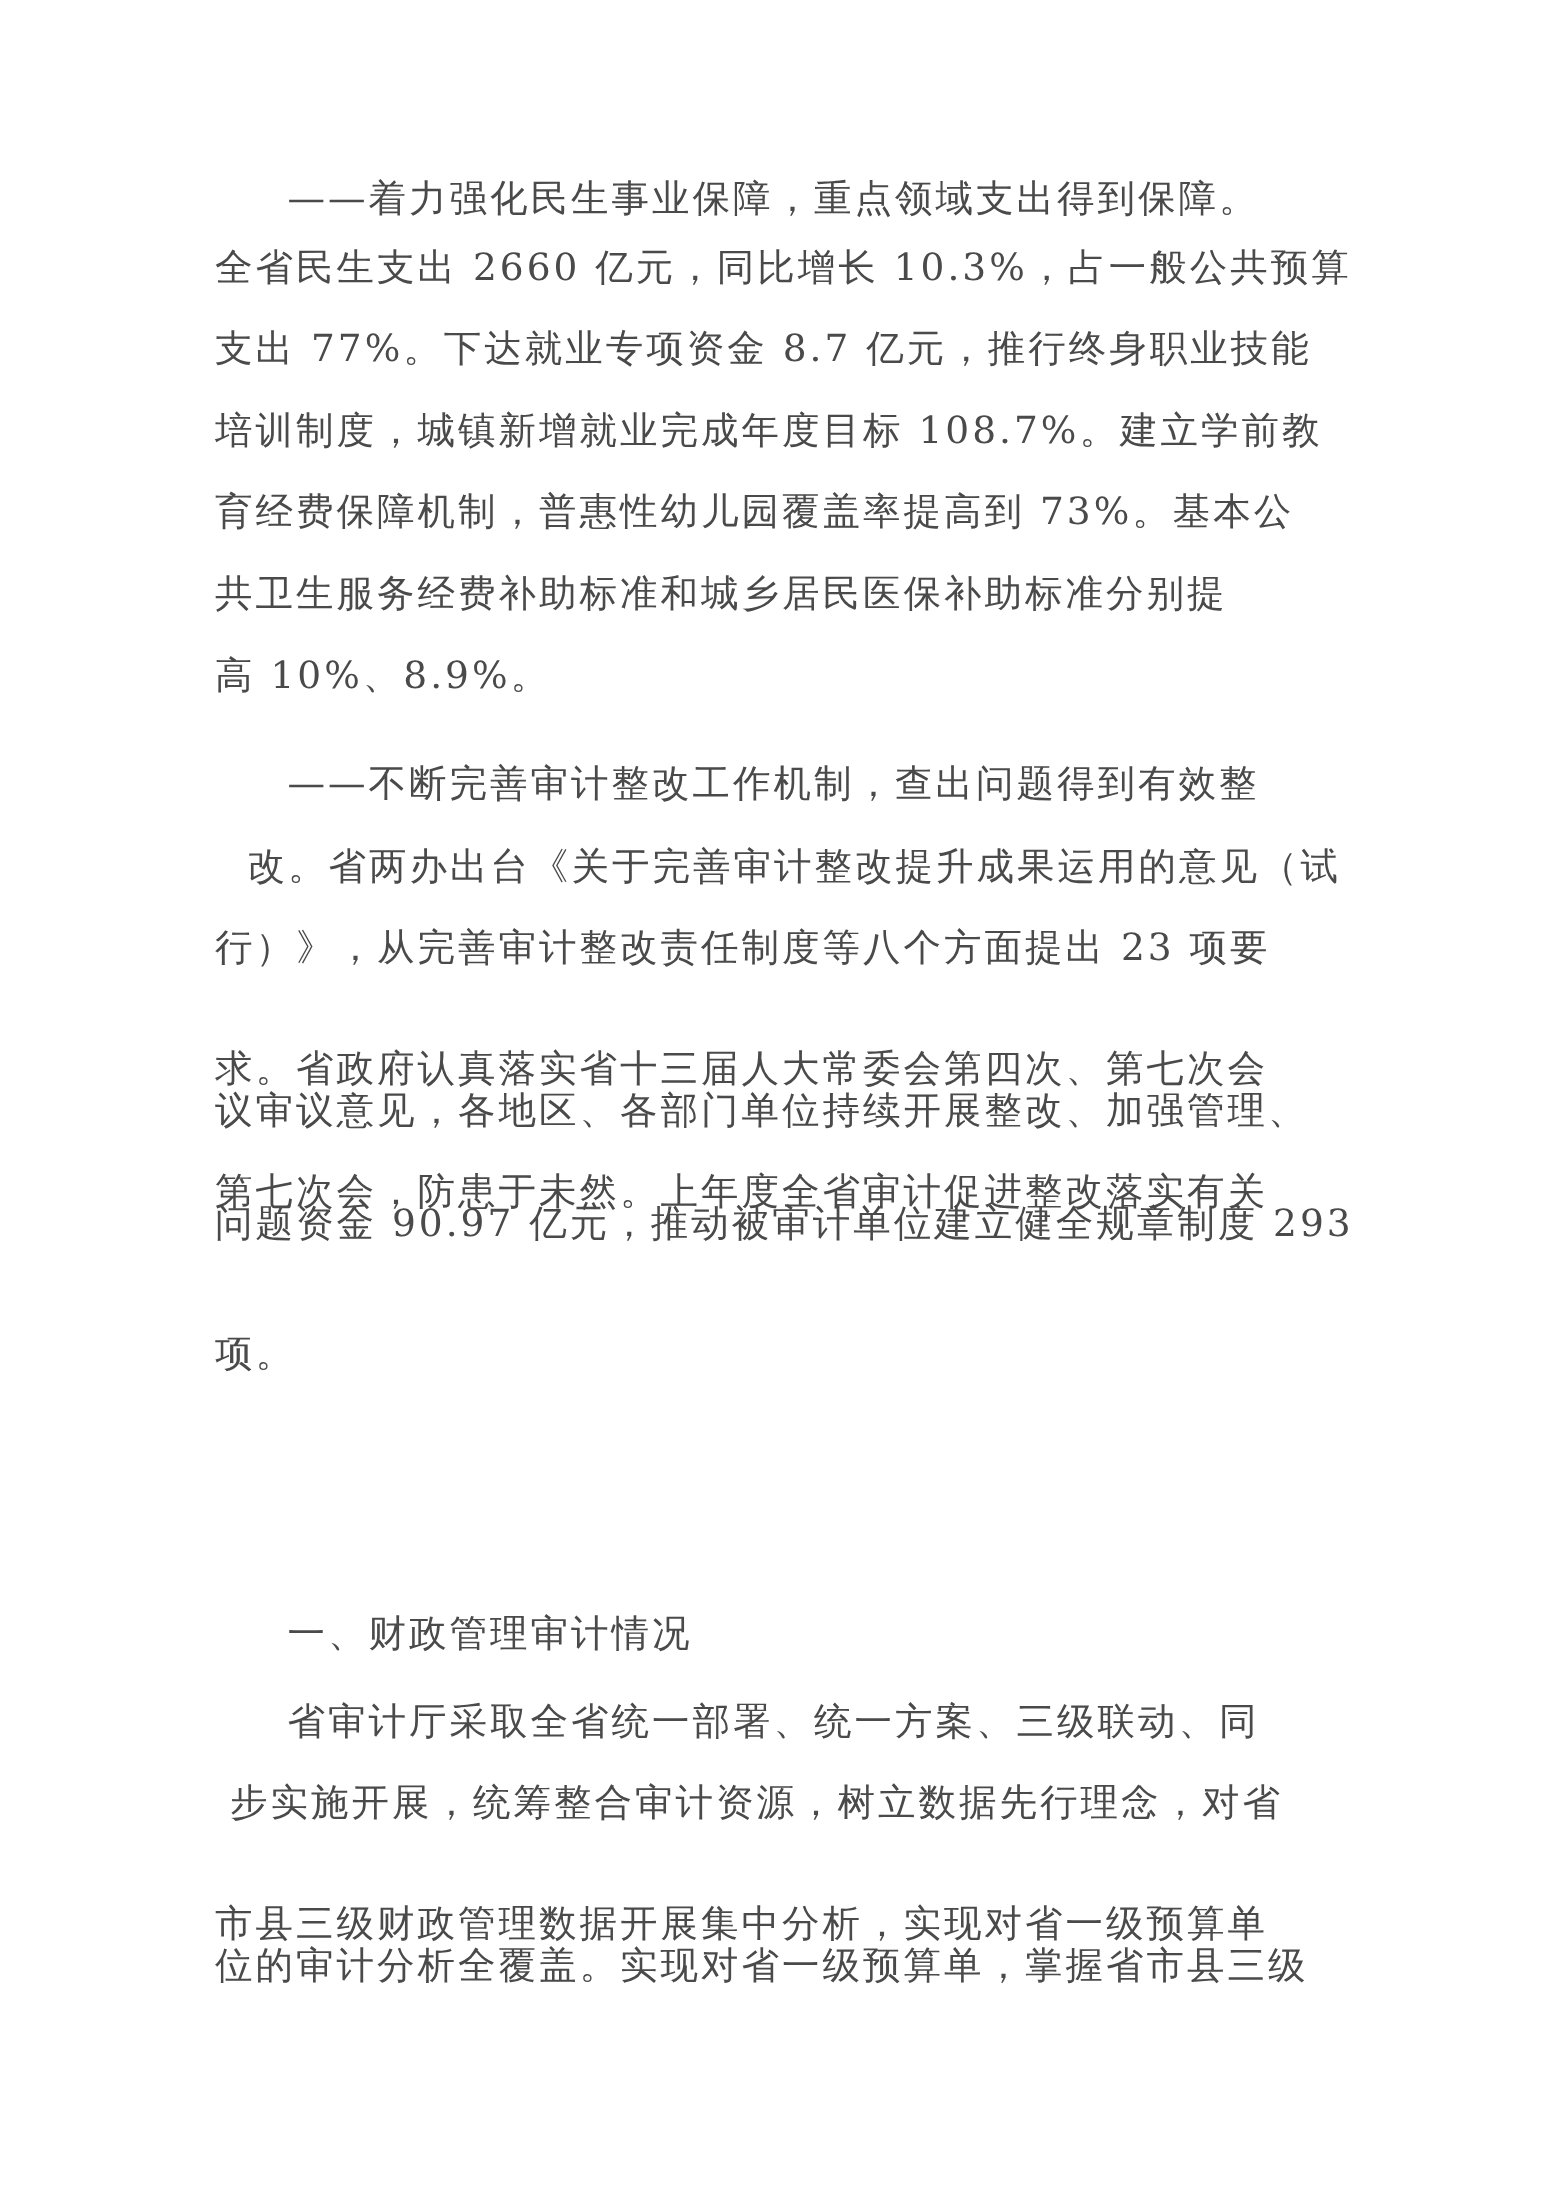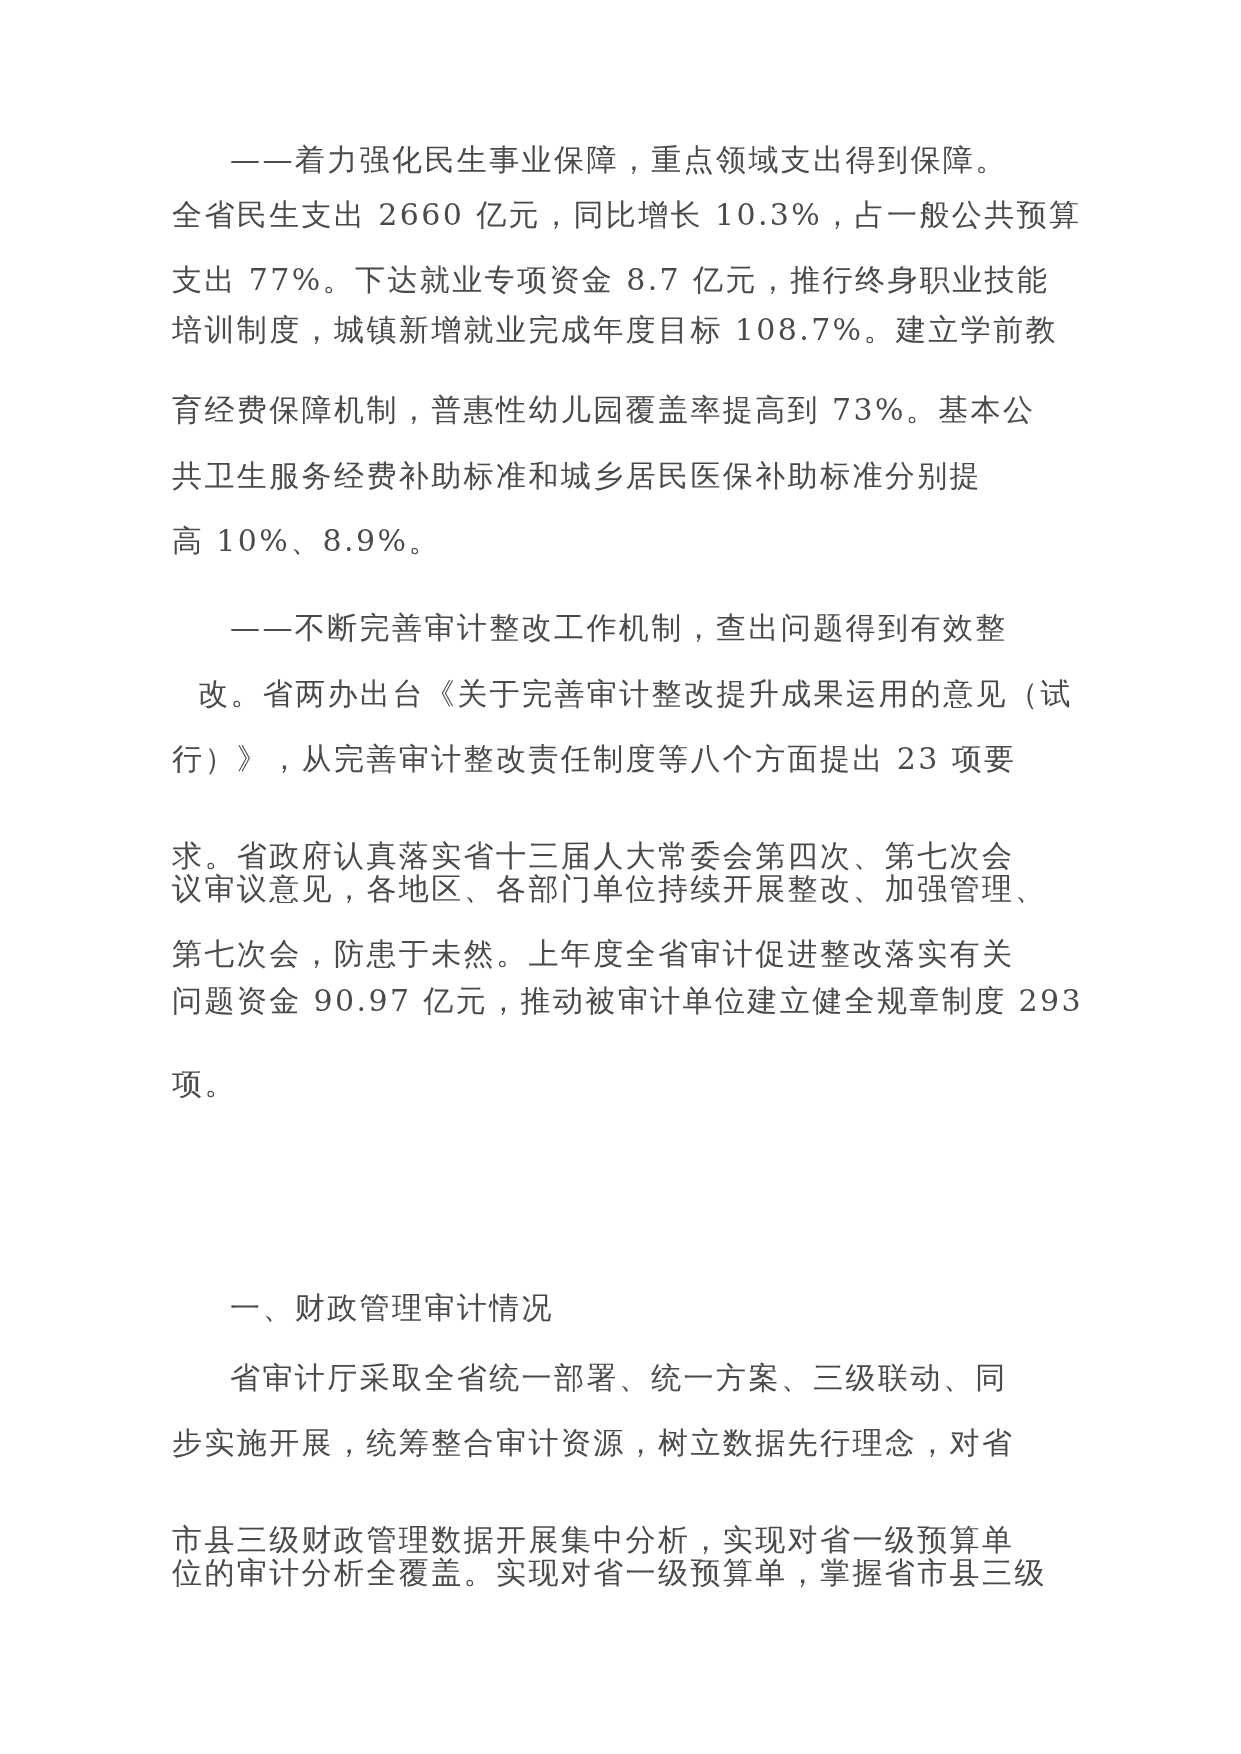--- a/index.html
+++ b/index.html
@@ -36,41 +36,41 @@
   </style>
 </head>
 <body>
 
 <div class="page">
 
   <div>
     <div class="line indent" style="top:142px;">——着力强化民生事业保障，重点领域支出得到保障。</div>
     <div class="line" style="top:197px;">全省民生支出 2660 亿元，同比增长 10.3%，占一般公共预算</div>
     <div class="line" style="top:262px;">支出 77%。下达就业专项资金 8.7 亿元，推行终身职业技能</div>
-    <div class="line" style="top:312px;text-align:center;">培训制度，城镇新增就业完成年度目标 108.7%。建立学前教</div>
+    <div class="line" style="top:327px;text-align:center;">培训制度，城镇新增就业完成年度目标 108.7%。建立学前教</div>
     <div class="line" style="top:392px;">育经费保障机制，普惠性幼儿园覆盖率提高到 73%。基本公</div>
     <div class="line" style="top:458px;">共卫生服务经费补助标准和城乡居民医保补助标准分别提</div>
     <div class="line" style="top:523px;">高 10%、8.9%。</div>
   </div>
 
   <div>
     <div class="line indent" style="top:610px;">——不断完善审计整改工作机制，查出问题得到有效整</div>
     <div class="line" style="top:676px;margin-left:26px;">改。省两办出台《关于完善审计整改提升成果运用的意见（试</div>
     <div class="line" style="top:741px;">行）》，从完善审计整改责任制度等八个方面提出 23 项要</div>
     <div class="line" style="top:838px;">求。省政府认真落实省十三届人大常委会第四次、第七次会</div>
     <div class="line" style="top:871px;">议审议意见，各地区、各部门单位持续开展整改、加强管理、</div>
     <div class="line" style="top:936px;">第七次会，防患于未然。上年度全省审计促进整改落实有关</div>
-    <div class="line" style="top:983px;">问题资金 90.97 亿元，推动被审计单位建立健全规章制度 293</div>
+    <div class="line" style="top:962px;">问题资金 90.97 亿元，推动被审计单位建立健全规章制度 293</div>
     <div class="line" style="top:1066px;">项。</div>
   </div>
 
   <div>
     <div class="line indent" style="top:1242px;margin-top:48px;">一、财政管理审计情况</div>
   </div>
 
   <div>
     <div class="line indent" style="top:1360px;">省审计厅采取全省统一部署、统一方案、三级联动、同</div>
-    <div class="line" style="top:1425px;">步实施开展，统筹整合审计资源，树立数据先行理念，对省</div>
+    <div class="line" style="top:1425px;margin-left:12px;">步实施开展，统筹整合审计资源，树立数据先行理念，对省</div>
     <div class="line" style="top:1474px;margin-top:48px;">市县三级财政管理数据开展集中分析，实现对省一级预算单</div>
     <div class="line" style="top:1555px;">位的审计分析全覆盖。实现对省一级预算单，掌握省市县三级</div>
   </div>
 
 </div>
 
 </body></html>

